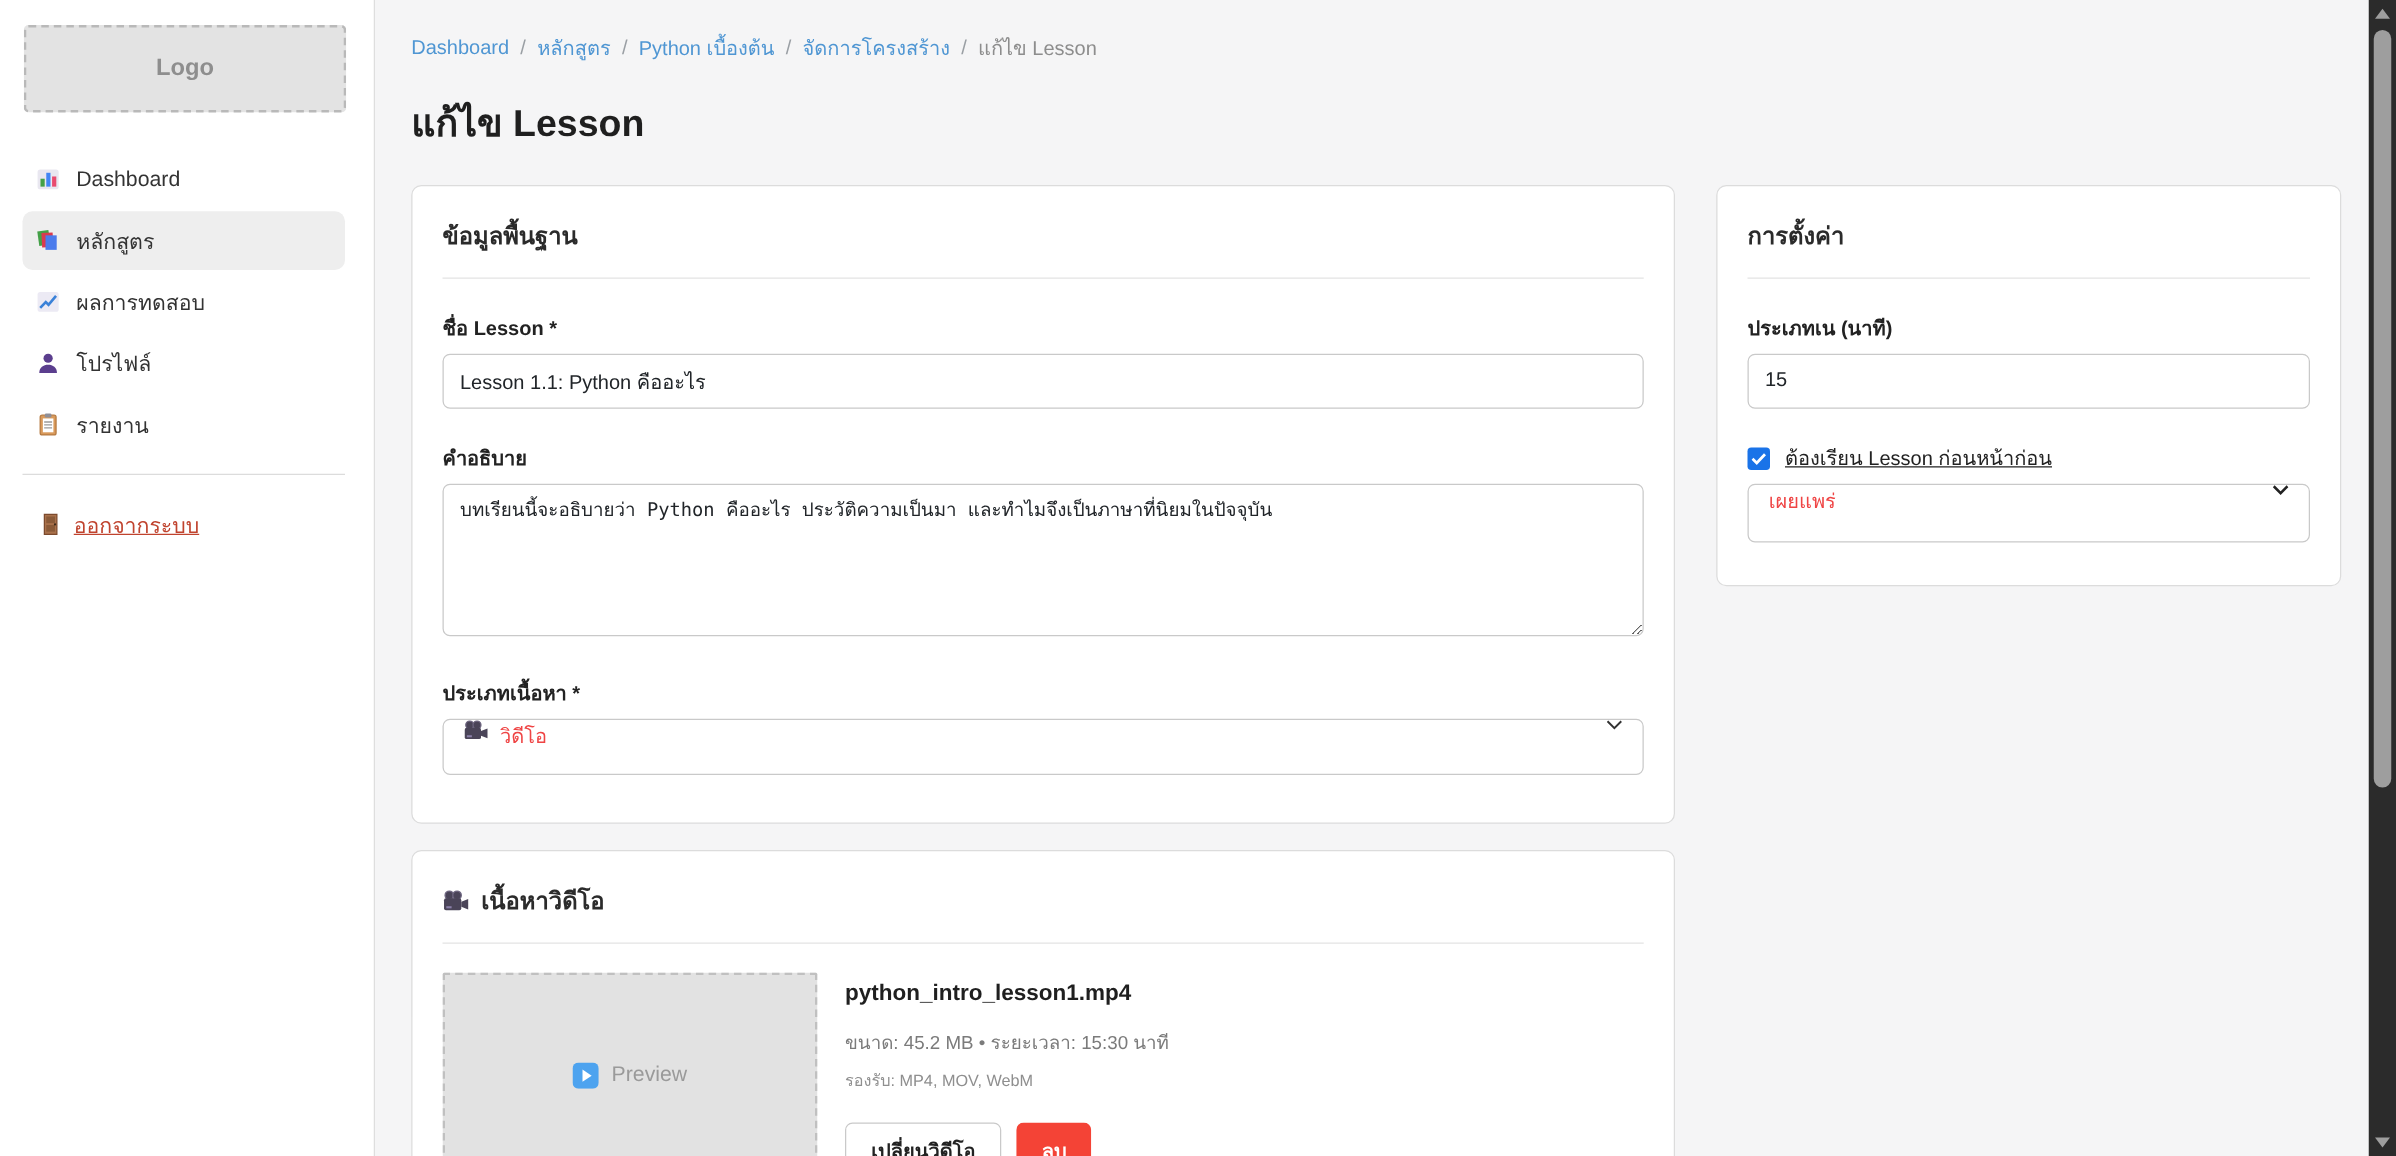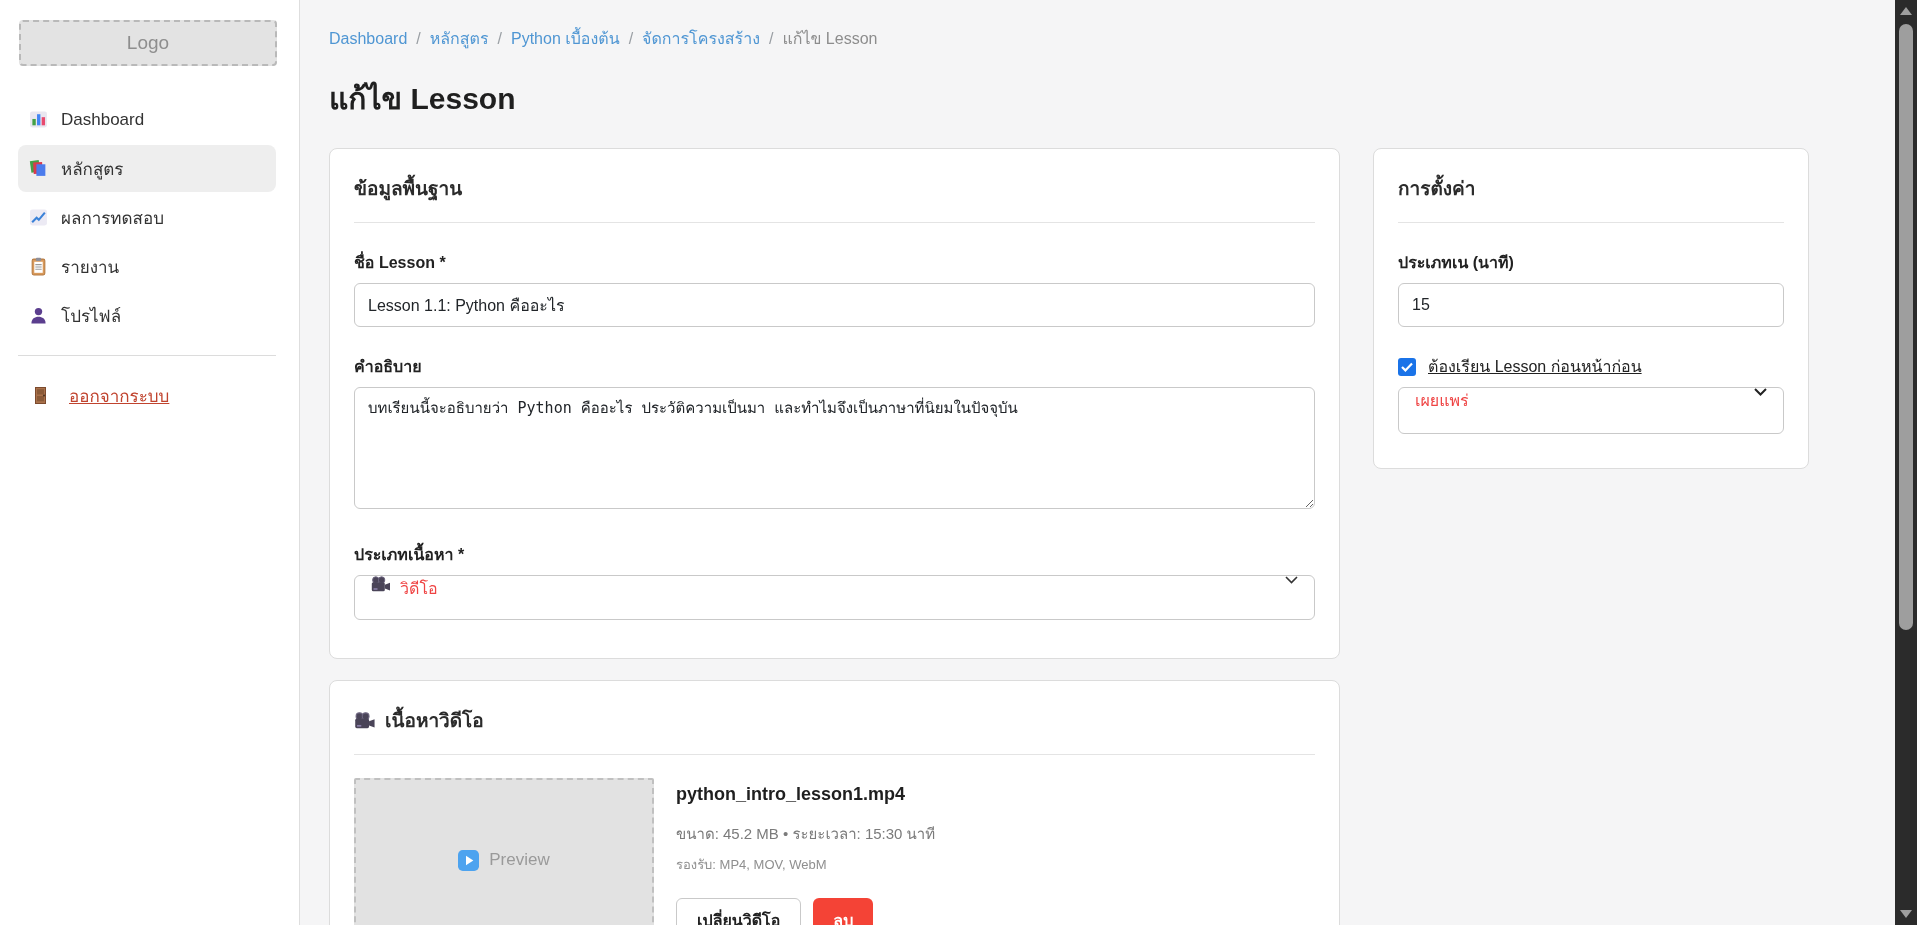--- a/index.html
+++ b/index.html
@@ -22,54 +22,54 @@
   .tri-up { width: 0; height: 0; border-left: 6px solid transparent; border-right: 6px solid transparent; border-bottom: 8px solid #9e9e9e; }
   .tri-down { width: 0; height: 0; border-left: 6px solid transparent; border-right: 6px solid transparent; border-top: 8px solid #9e9e9e; }
   .sb-thumb { position: absolute; left: 4px; top: 24px; width: 14px; height: 606px; background: #9e9e9e; border-radius: 7px; }
 
   
   .sidebar {
     position: absolute; left: 0; top: 0; width: 300px; height: 925px;
     background: #ffffff; border-right: 1px solid #dedede; padding: 20px 0 0 0;
   }
   .logo-box {
-    margin: 0 22px 0 19px; height: 46px; background: #e3e3e3;
+    margin: 0 22px 0 19px; height: 70px; background: #e3e3e3;
     border: 2px dashed #b9b9b9; border-radius: 4px;
     display: flex; align-items: center; justify-content: center;
-    color: #8e8e8e; font-size: 19px;
+    color: #8e8e8e; font-size: 19px; font-weight: bold;
   }
   .menu { margin-top: 30px; }
   .menu-item {
     display: flex; align-items: center; gap: 13px;
     height: 47px; margin: 2px 23px 2px 18px; padding-left: 11px;
     font-size: 17px; color: #333; border-radius: 8px; cursor: pointer;
   }
   .menu-item.active { background: #eeeeee; }
   .menu-item .ic { width: 19px; height: 19px; flex: 0 0 auto; }
   .side-divider { height: 1px; background: #dcdcdc; margin: 16px 23px 0 18px; }
   .logout {
-    display: flex; align-items: center; gap: 20px;
+    display: flex; align-items: center; gap: 10px;
     margin: 26px 0 0 32px; font-size: 17px; color: #c0432e;
     text-decoration: underline; cursor: pointer;
   }
   .logout .ic { width: 17px; height: 19px; }
 
   
   .main { position: absolute; left: 301px; top: 0; width: 1594px; height: 925px; padding: 26px 0 0 28px; }
 
   .breadcrumb { font-size: 16px; color: #9a9fa4; display: flex; gap: 9px; align-items: center; }
   .breadcrumb .bc-link { color: #4f96d3; cursor: pointer; }
   .breadcrumb .bc-sep { color: #9a9fa4; }
   .breadcrumb .bc-current { color: #8d8d8d; }
 
   .page-title { margin-top: 24px; font-size: 30px; font-weight: 700; color: #1f1f1f; }
 
   .content-row { display: flex; align-items: flex-start; margin-top: 26px; gap: 33px; }
   .left-col { width: 1011px; display: flex; flex-direction: column; gap: 21px; }
-  .right-col { width: 436px; }
+  .right-col { width: 500px; }
 
   .card {
     background: #fff; border: 1px solid #dcdcdc; border-radius: 8px;
     padding: 24px;
   }
   .card-title { font-size: 19px; font-weight: 700; color: #2b2b2b; display: flex; align-items: center; gap: 9px; }
   .card-divider { height: 1px; background: #e4e4e4; margin-top: 19px; }
 
   .field-label { font-size: 16px; font-weight: 600; color: #222; margin-top: 27px; }
   .text-input {
@@ -153,34 +153,34 @@
     <div class="menu-item">
       <svg class="ic" viewBox="0 0 18 18">
         <rect x="1" y="1.5" width="16" height="15" rx="2" fill="#eceaf4"></rect>
         <path d="M3 13.5 L7.2 9.2 L9.3 11.2 L15 4.4" stroke="#3b82d8" stroke-width="2" fill="none"></path>
       </svg>
       <span>ผลการทดสอบ</span>
     </div>
 
     <div class="menu-item">
       <svg class="ic" viewBox="0 0 18 18">
+        <circle cx="9" cy="5.3" r="3.5" fill="#5b3e8e"></circle>
+        <path d="M2.3 16.5 c0-4.3 3.1-6.3 6.7-6.3 s6.7 2 6.7 6.3 z" fill="#5b3e8e"></path>
+      </svg>
+      <span>โปรไฟล์</span>
+    </div>
+
+    <div class="menu-item">
+      <svg class="ic" viewBox="0 0 18 18">
         <rect x="3" y="2" width="12" height="15" rx="1.5" fill="#d99a5b" stroke="#b67b42"></rect>
         <rect x="5" y="4.5" width="8" height="10.5" fill="#ffffff"></rect>
         <path d="M6 7.2h6 M6 9.4h6 M6 11.6h6" stroke="#9a9a9a" stroke-width="1"></path>
         <rect x="6.5" y="0.8" width="5" height="3" rx="1" fill="#8f8f98"></rect>
       </svg>
       <span>รายงาน</span>
-    </div>
-
-    <div class="menu-item">
-      <svg class="ic" viewBox="0 0 18 18">
-        <circle cx="9" cy="5.3" r="3.5" fill="#5b3e8e"></circle>
-        <path d="M2.3 16.5 c0-4.3 3.1-6.3 6.7-6.3 s6.7 2 6.7 6.3 z" fill="#5b3e8e"></path>
-      </svg>
-      <span>โปรไฟล์</span>
     </div>
   </div>
 
   <div class="side-divider"></div>
 
   <div class="logout">
     <svg class="ic" viewBox="0 0 17 19">
       <rect x="3.5" y="1.5" width="10" height="16" fill="#a9714b" stroke="#7c4a2d"></rect>
       <rect x="5" y="3.2" width="7" height="5.3" fill="#8a5a38"></rect>
       <rect x="5" y="10" width="7" height="5.3" fill="#8a5a38"></rect>

